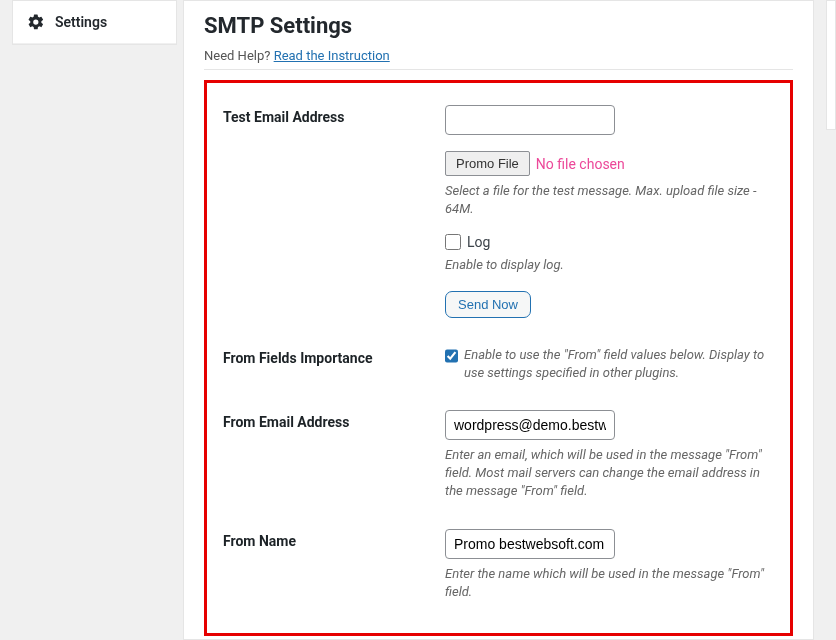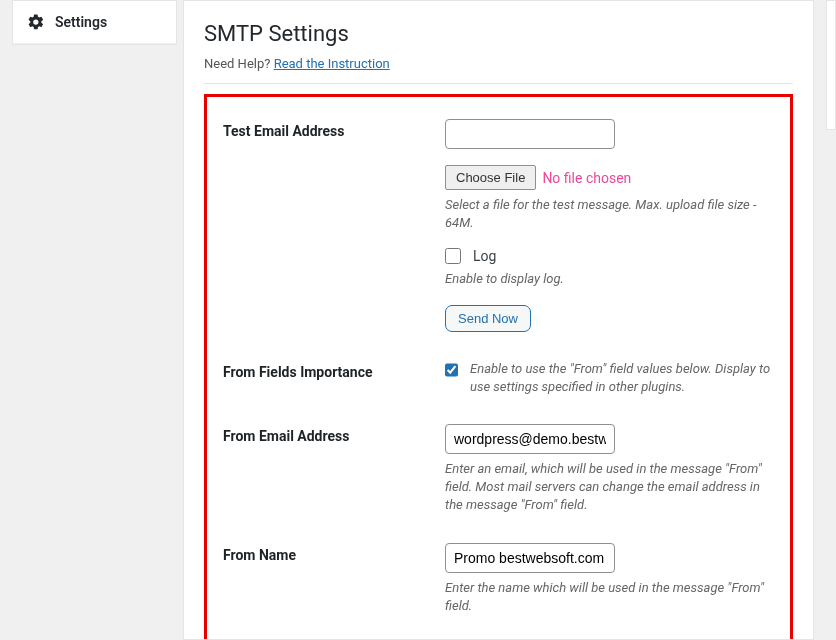--- a/index.html
+++ b/index.html
@@ -44,29 +44,29 @@
     .main {
       flex: 1;
       background: #fff;
       border: 1px solid #e5e5e5;
       padding: 10px 20px 20px 20px;
       margin-right: 12px;
       overflow: hidden;
     }
     .page-title {
       font-size: 22px;
-      font-weight: 400;
+      font-weight: 700;
       color: #23282d;
-      margin-top: 10px;
+      margin-top: 2px;
       margin-bottom: 10px;
     }
     .help-line {
       font-size: 13px;
       color: #555;
-      margin-bottom: 12px;
+      margin-bottom: 6px;
     }
     .help-line a {
       color: #2271b1;
       text-decoration: underline;
     }
     hr.sep {
       border: none;
       border-top: 1px solid #e5e5e5;
       margin-bottom: 10px;
     }
@@ -118,21 +118,21 @@
       font-family: Arial, sans-serif;
     }
     .no-file { font-size: 14px; color: #ec4899; }
     .desc {
       color: #666;
       font-style: italic;
       font-size: 13px;
       margin-top: 6px;
       line-height: 1.4;
     }
-    .checkbox-row { display:flex; align-items:center; gap:12px; }
+    .checkbox-row { display:flex; align-items:center; gap:6px; }
     input[type="checkbox"] {
       width: 16px;
       height: 16px;
       border: 1px solid #8c8f94;
       border-radius: 3px;
       cursor: pointer;
       accent-color: #2271b1;
     }
     .send-btn {
       border: 1px solid #2271b1;
@@ -176,21 +176,21 @@
     <hr class="sep">
     <div class="highlight-box">
       <table class="form-table">
         <tbody>
         <tr>
           <th>Test Email Address</th>
           <td>
             <input type="text" value="" style="">
             <div class="spacer-block">
               <div class="file-row">
-                <button class="choose-file-btn">Choose File</button>
+                <button class="choose-file-btn">Promo File</button>
                 <span class="no-file">No file chosen</span>
               </div>
               <div class="desc">Select a file for the test message. Max. upload file size - 64M.</div>
             </div>
             <div class="spacer-block">
               <div class="checkbox-row">
                 <input type="checkbox" style="">
                 <span>Log</span>
               </div>
               <div class="desc">Enable to display log.</div>

